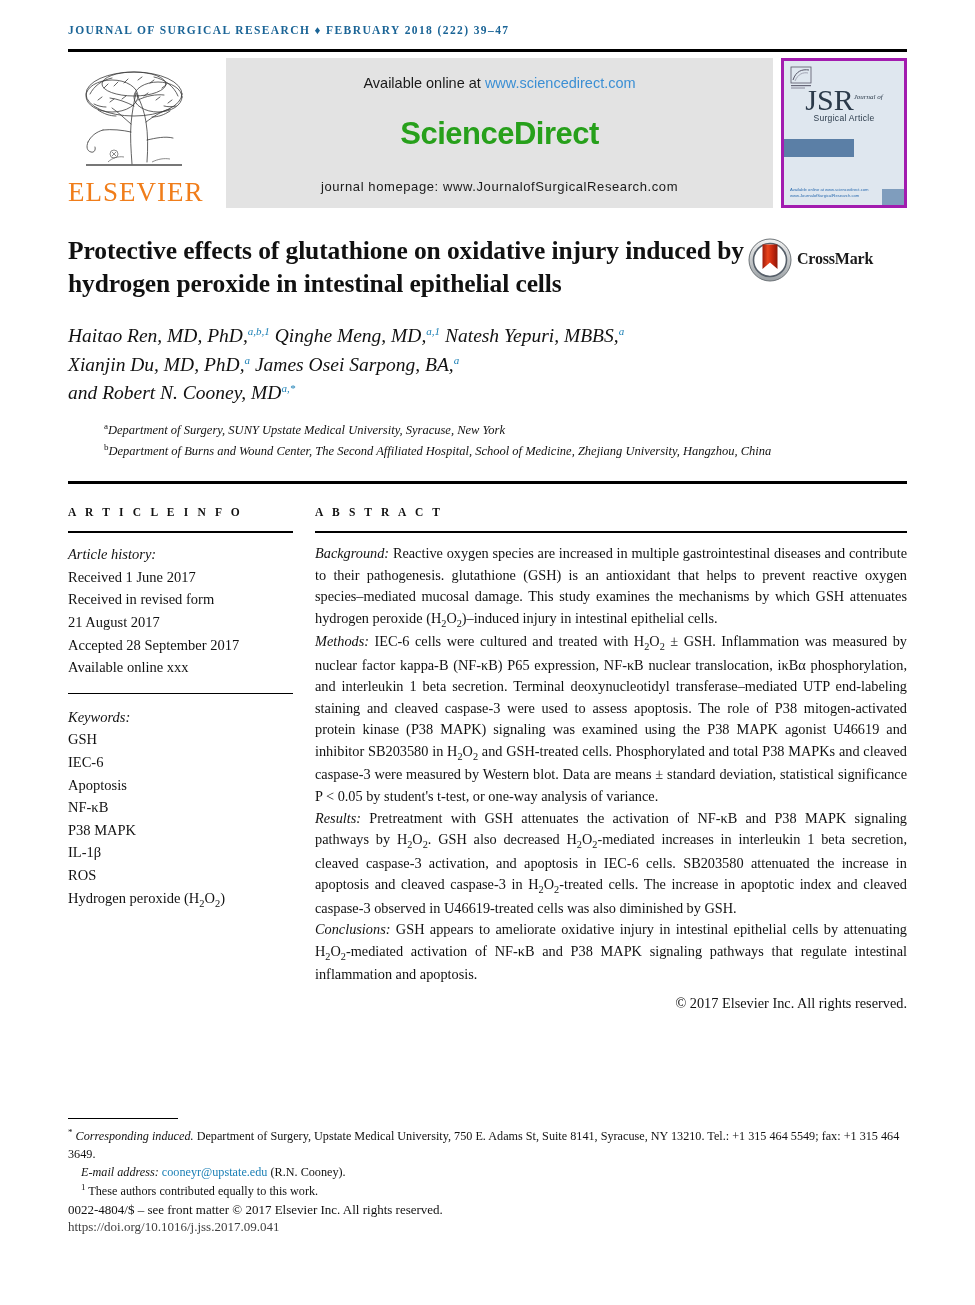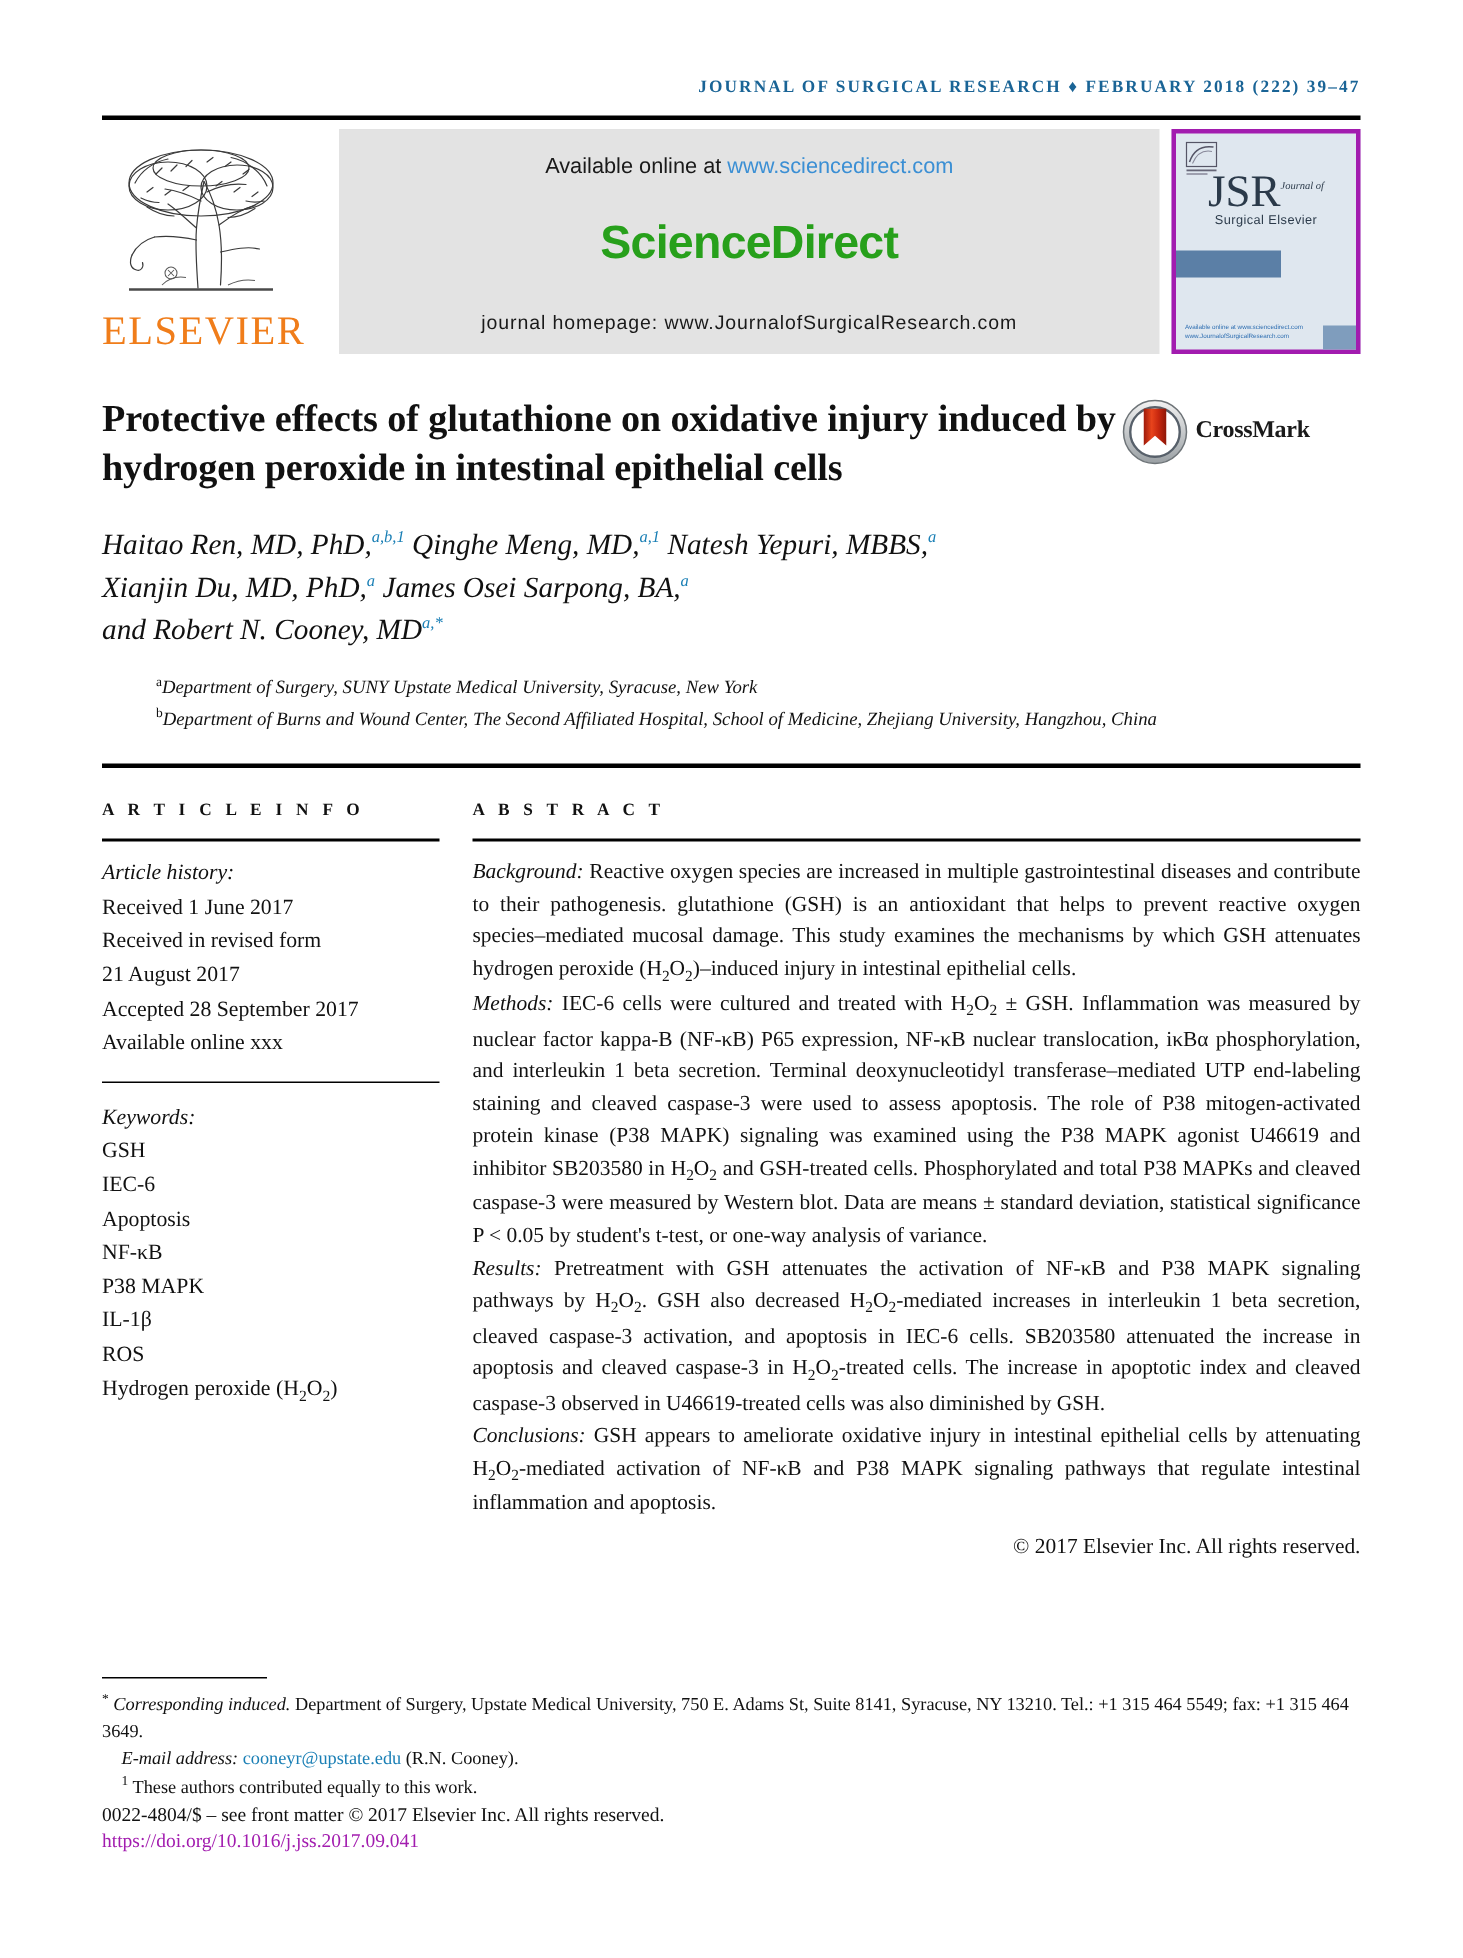--- a/index.html
+++ b/index.html
@@ -18,27 +18,27 @@
   .page {
     position: relative;
     width: 975px;
     height: 1305px;
     box-sizing: border-box;
     padding: 0 68px;
   }
 
   
   .runninghead {
-    text-align: right;
+    text-align: left;
     color: #1a6496;
     font-family: "Liberation Serif", "DejaVu Serif", serif;
     font-size: 11.5px;
     font-weight: bold;
     letter-spacing: 1.4px;
-    padding-top: 52px;
+    padding-top: 24px;
     text-transform: uppercase;
   }
   .rule-top {
     border-top: 3px solid #000;
     margin-top: 13px;
   }
 
   
   .masthead {
     display: flex;
@@ -285,21 +285,21 @@
   .fn .link { color: #1a7fb5; }
   .fn-indent { padding-left: 13px; }
   .fn-issn {
     font-family: "Liberation Serif", "DejaVu Serif", serif;
     font-size: 13px;
     margin-top: 2px;
   }
   .fn-doi {
     font-family: "Liberation Serif", "DejaVu Serif", serif;
     font-size: 13px;
-    color: #a21caf;
+    color: #404040;
     margin-top: 1px;
   }
   sub { font-size: 0.72em; vertical-align: sub; }
 </style>
 </head>
 <body>
 
 <div class="page">
 
   <div class="runninghead">JOURNAL OF SURGICAL RESEARCH ♦ FEBRUARY 2018 (222) 39–47</div>
@@ -355,21 +355,21 @@
     <div class="jsr-cover">
       <svg class="jsr-els-mark" viewBox="0 0 22 26">
         <rect x="1" y="1" width="20" height="16" fill="none" stroke="#556" stroke-width="0.8"></rect>
         <path d="M3 14 C6 5 12 3 19 4" stroke="#556" stroke-width="1" fill="none"></path>
         <path d="M5 15 C8 8 13 6 18 7" stroke="#889" stroke-width="0.7" fill="none"></path>
         <rect x="1" y="19" width="20" height="1.2" fill="#667"></rect>
         <rect x="1" y="21.5" width="14" height="1" fill="#889"></rect>
       </svg>
       <div class="jsr-title">
         <div class="jsr-abbrev"><span>JSR</span><sup>Journal of</sup></div>
-        <div class="jsr-sub">Surgical Elsevier</div>
+        <div class="jsr-sub">Surgical Article</div>
       </div>
       <div class="jsr-bar-a"></div>
       <div class="jsr-bar-b"></div>
 
       <div class="jsr-foot"><span class="u">Available online at www.sciencedirect.com
 www.JournalofSurgicalResearch.com</span></div>
     </div>
   </div>
 
   <div class="titleblock">

